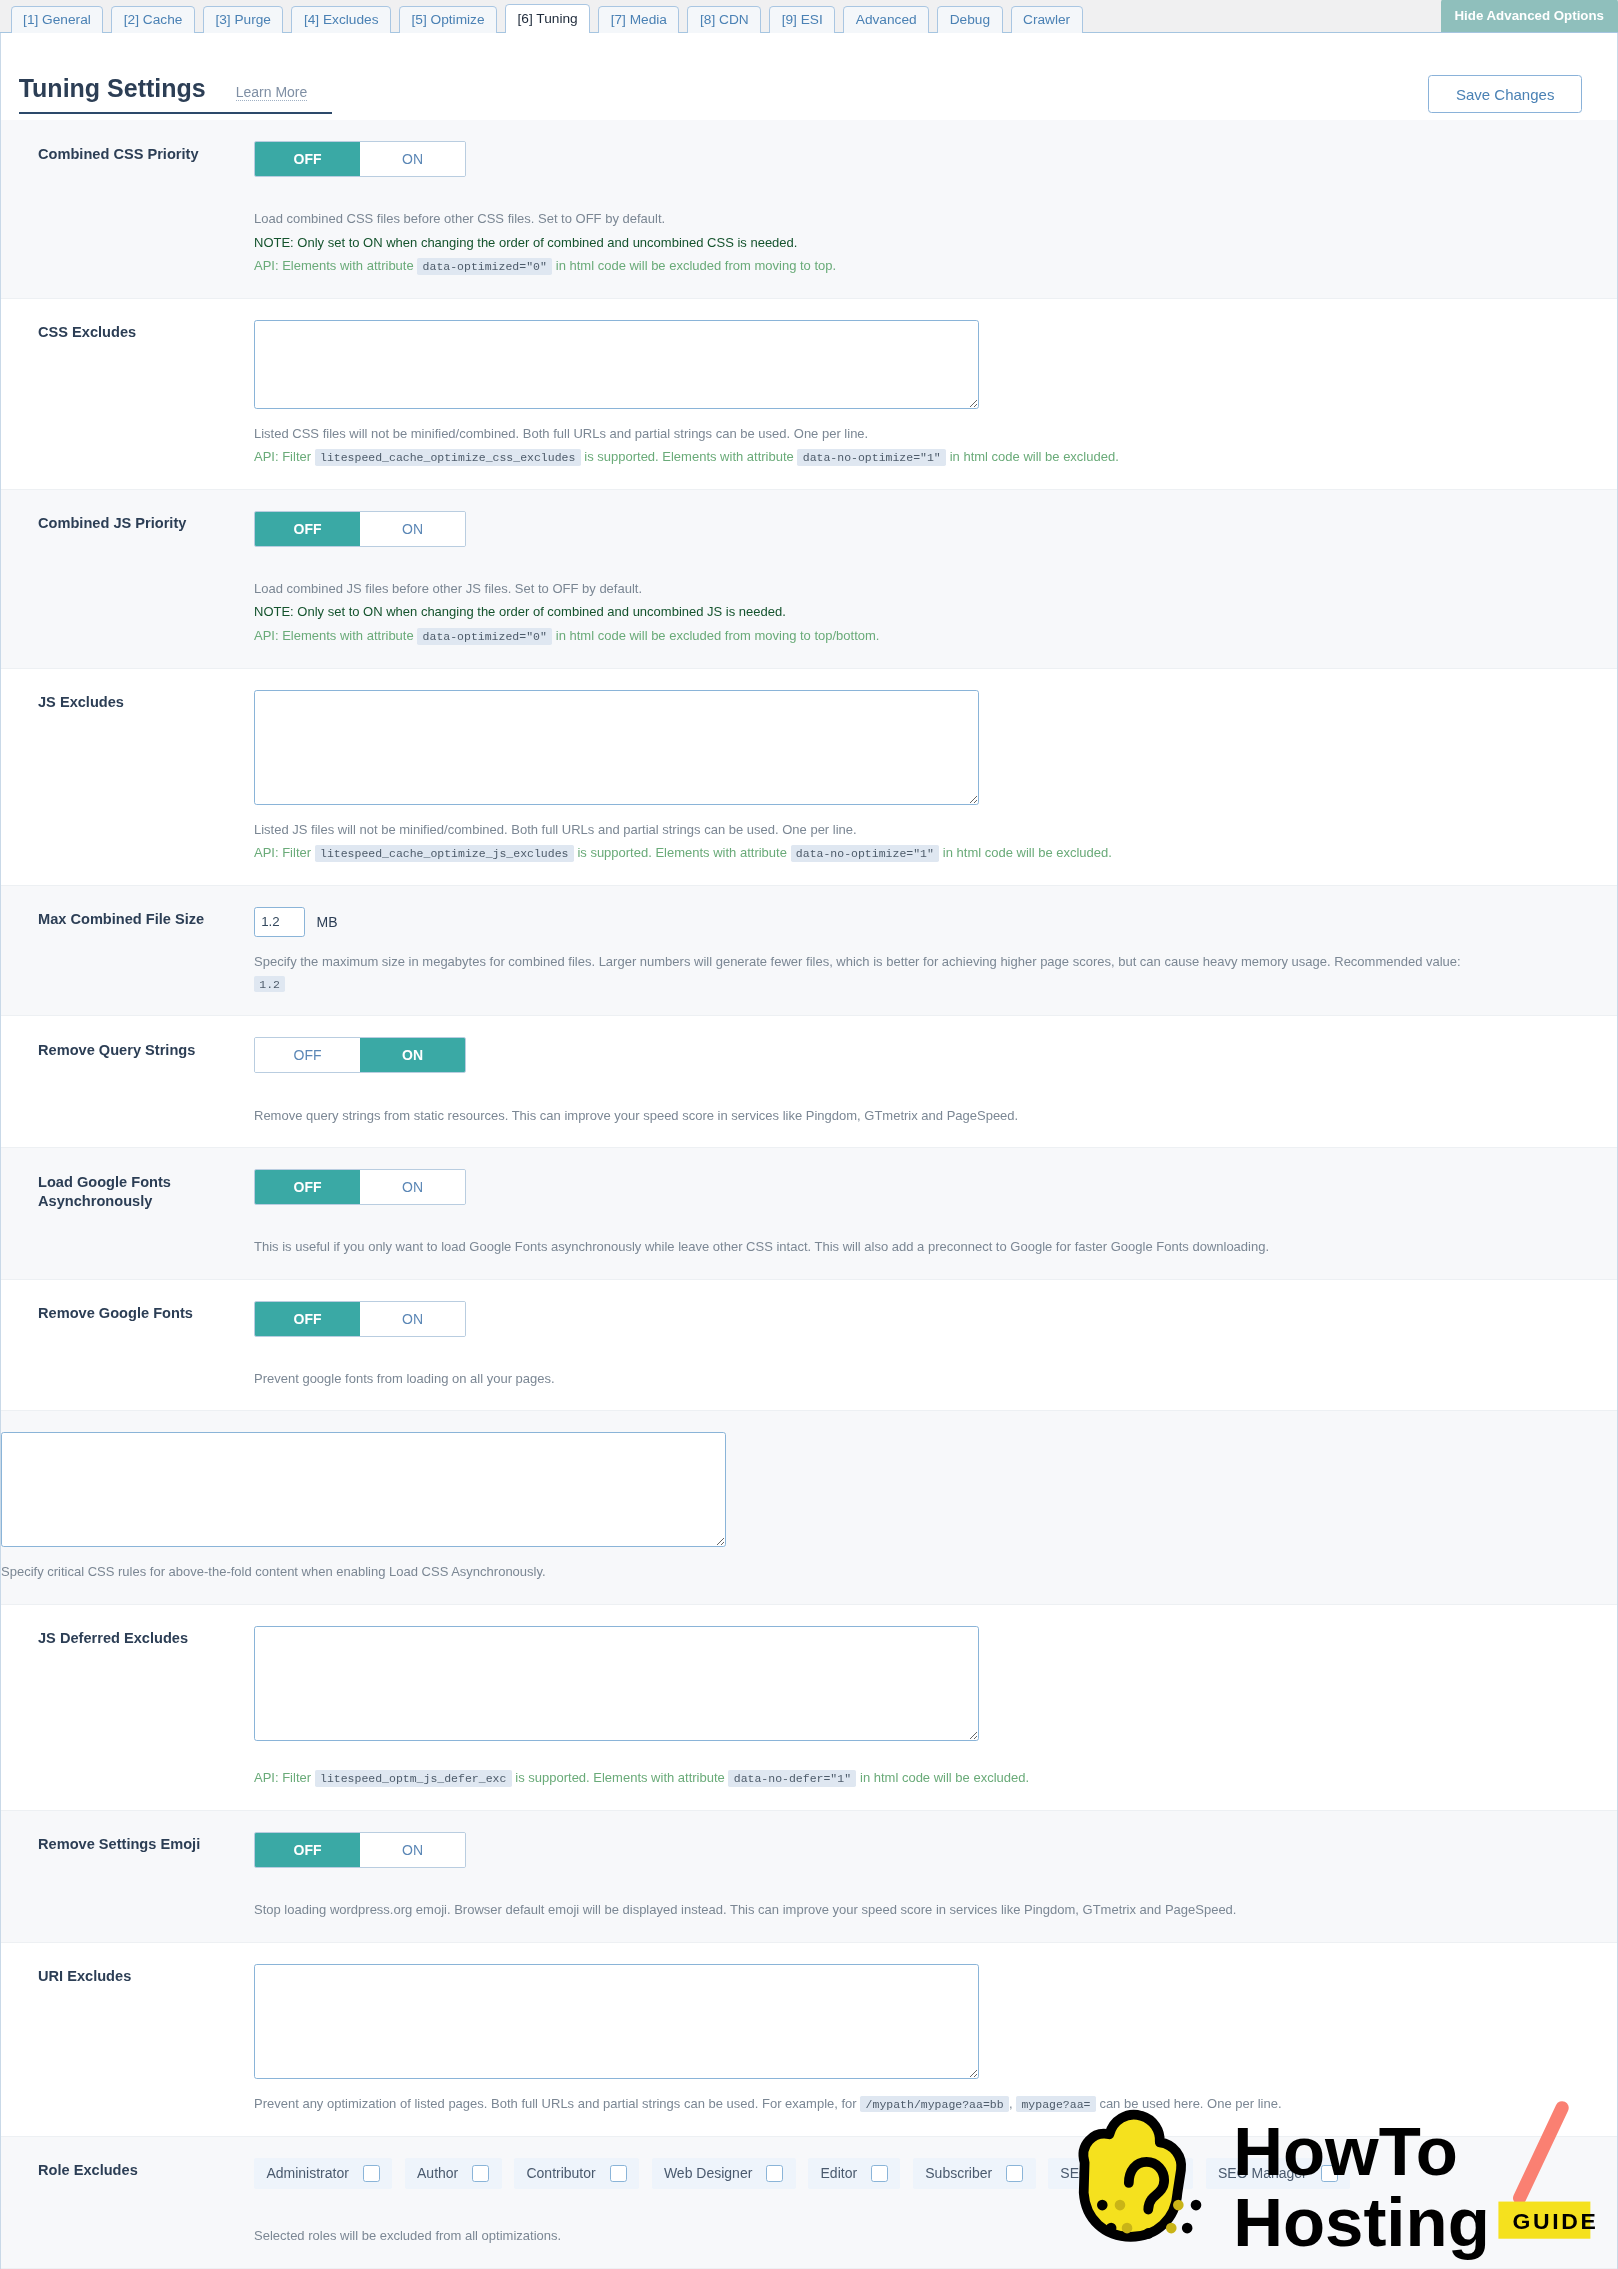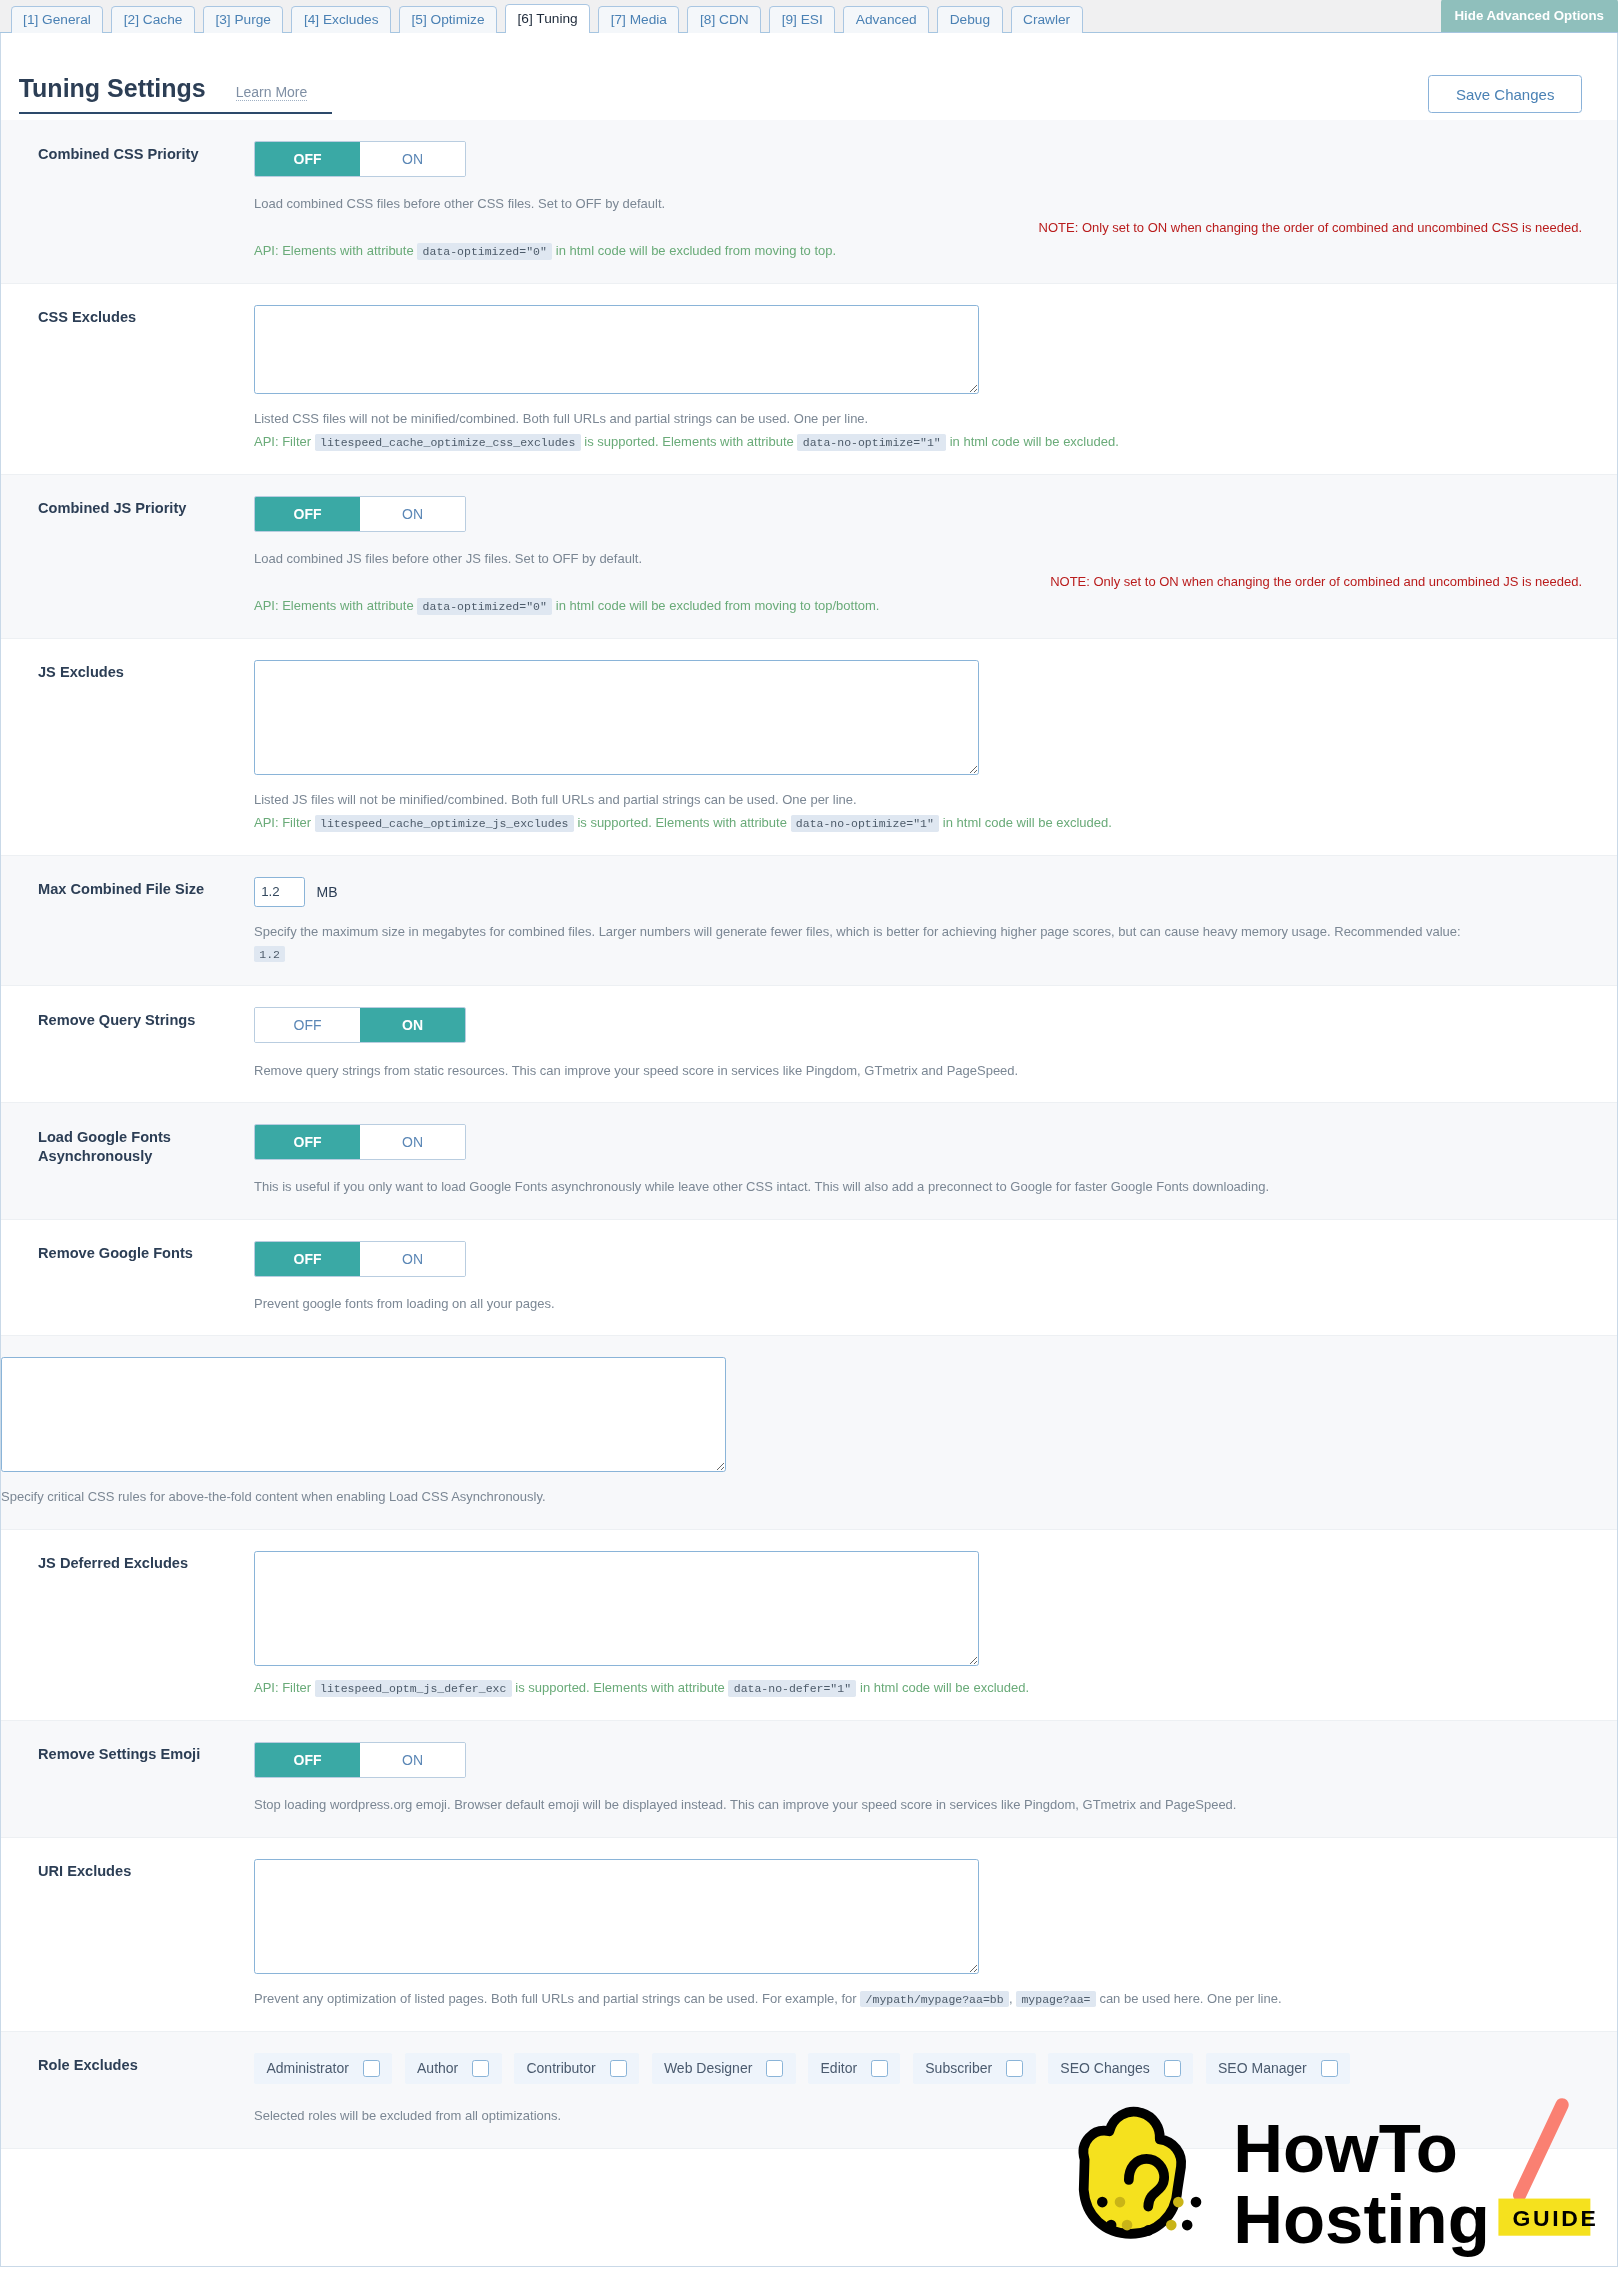--- a/index.html
+++ b/index.html
@@ -184,24 +184,24 @@
     color: #34495e;
     outline: none;
   }
   .unit { margin-left: 11.5px; font-size: 14px; color: #2c3e55; }
 
   
   .desc {
     font-size: 13px;
     color: #7b8794;
     line-height: 1.65;
-    margin-top: 11px;
+    margin-top: 26px;
   }
   .desc + .desc { margin-top: 1.8px; }
-  .desc.note { color: #b91c1c; text-align: right; }
+  .desc.note { color: #14532d; }
   .desc.api { color: #6aab79; }
   code.tag {
     font-family: "Liberation Mono", monospace;
     background: #dfe7f1;
     color: #4d5b6a;
     padding: 1.8px 5.3px;
     border-radius: 1.8px;
     font-size: 11.5px;
     white-space: nowrap;
   }

